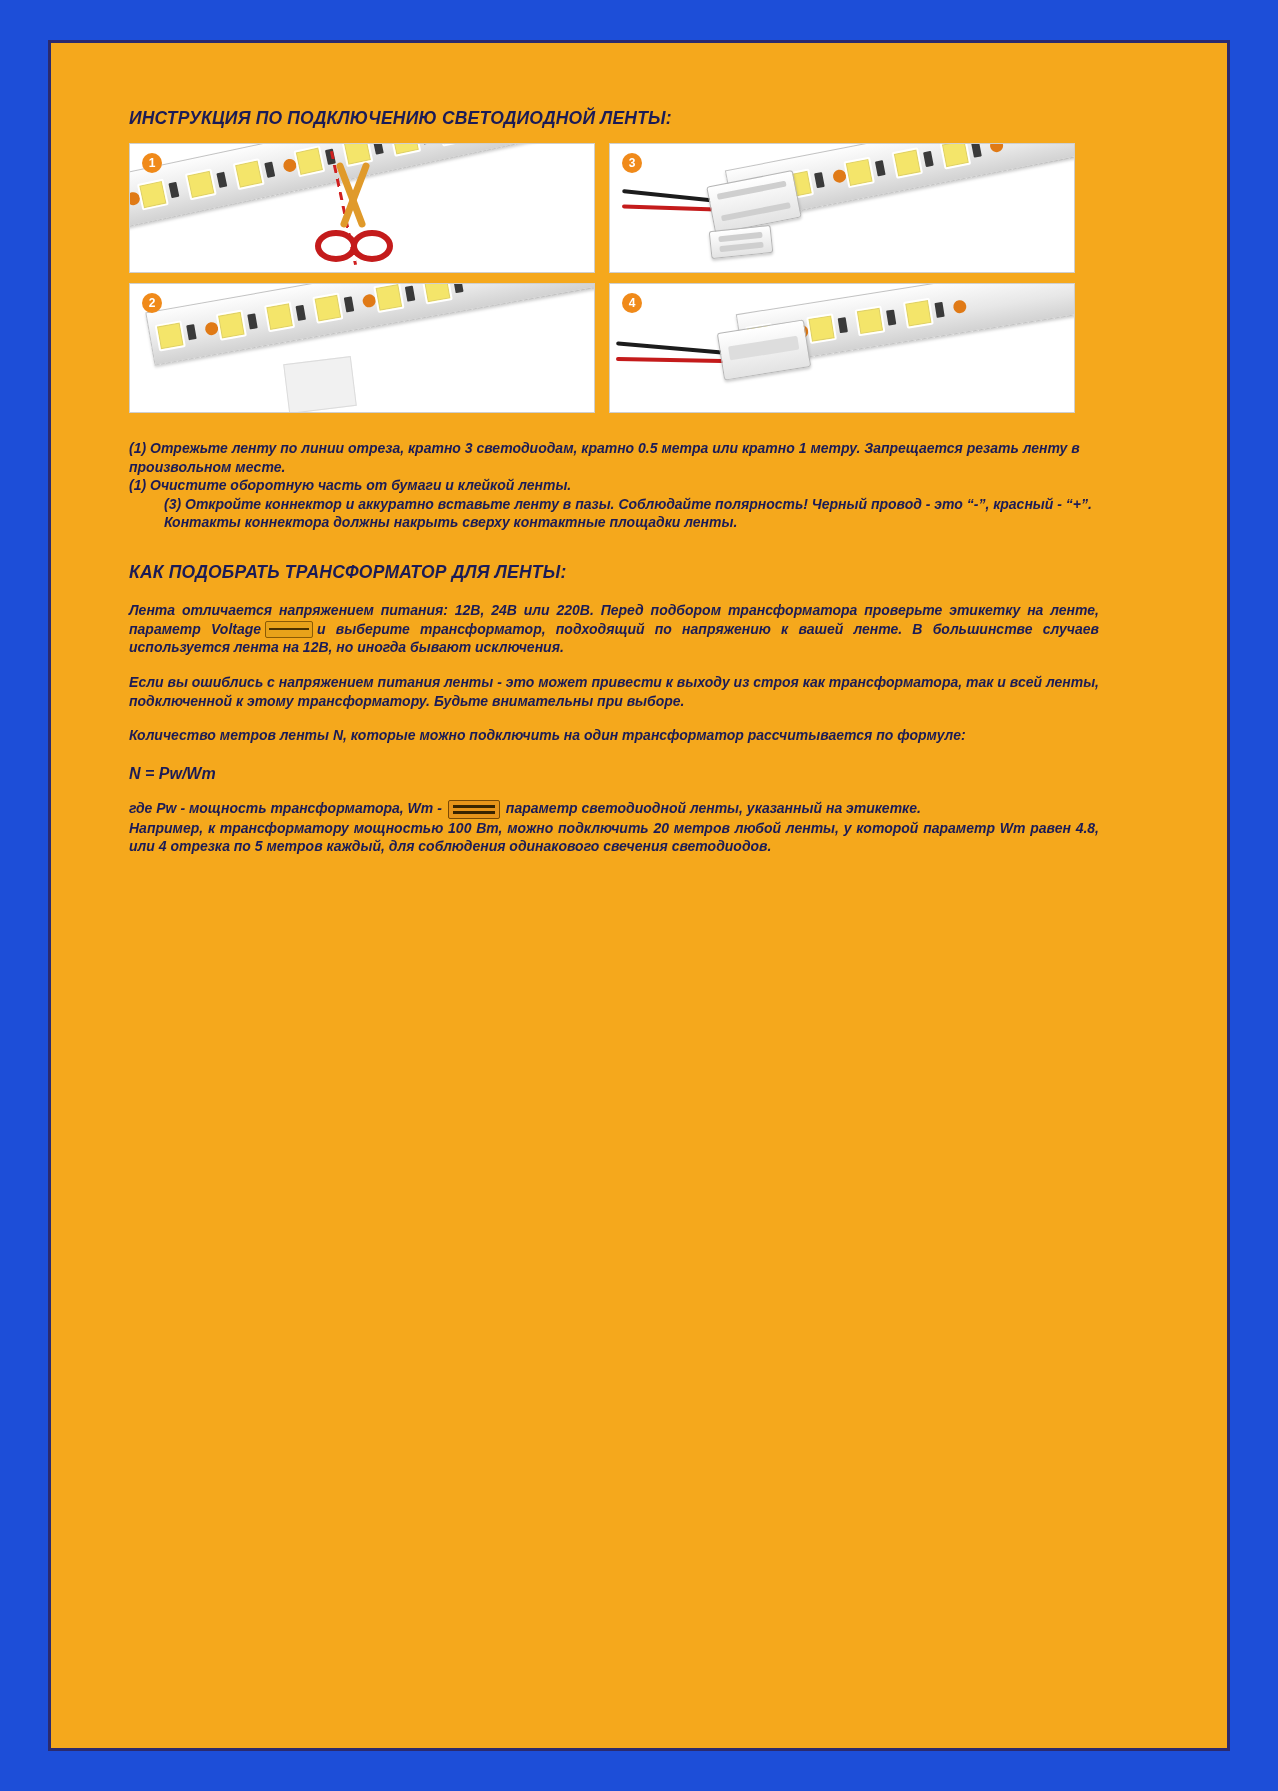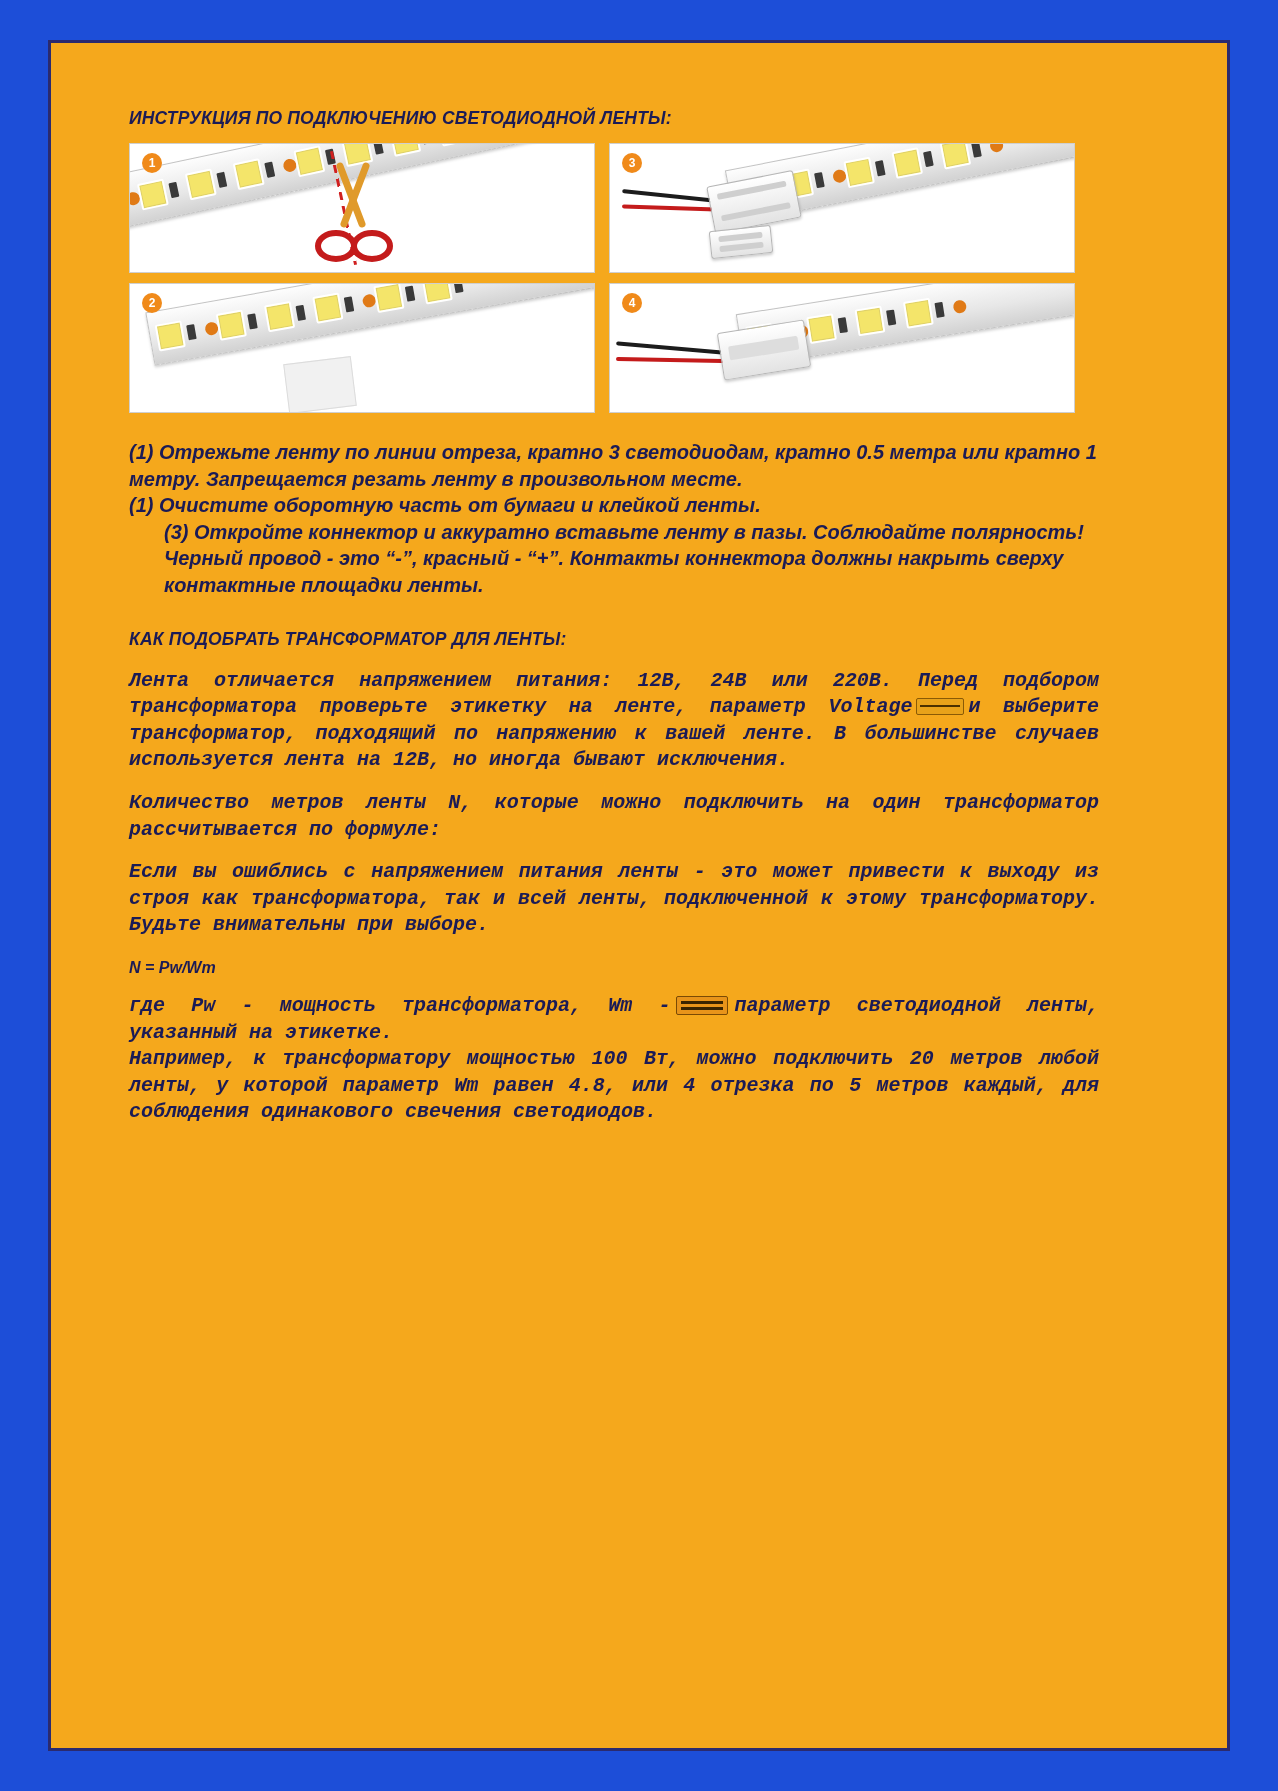--- a/index.html
+++ b/index.html
@@ -160,29 +160,29 @@
     position: absolute;
     width: 66px;
     height: 48px;
     background: #f1f1f1;
     border: 1px solid #dcdcdc;
     transform: rotate(-7deg);
     z-index: 3;
   }
 
   p.body {
-    font-size: 20px;
+    font-size: 14px;
     font-weight: bold;
     font-style: italic;
     color: #1b1b56;
     line-height: 1.33;
     margin: 0 0 16px 0;
   }
   p.body.tight { margin-bottom: 0; }
-  p.justify { text-align: justify; font-family: Liberation Mono, monospace; }
+  p.justify { text-align: justify; }
   .formula {
     font-size: 16px;
     font-weight: bold;
     font-style: italic;
     color: #1b1b56;
     text-align: left;
     margin: 20px 0 16px 0;
   }
   .steps { margin-bottom: 6px; }
 
@@ -391,23 +391,23 @@
         <p class="body" style="margin-top:-16px;">(1) Очистите оборотную часть от бумаги и клейкой ленты.</p>
         <p class="body" style="margin-top:-16px;margin-left:35px;">(3) Откройте коннектор и аккуратно вставьте ленту в пазы. Соблюдайте полярность! Черный провод - это “-”, красный - “+”. Контакты коннектора должны накрыть сверху контактные площадки ленты.</p>
       </div>
 
       <h1 class="section-title second">КАК ПОДОБРАТЬ ТРАНСФОРМАТОР ДЛЯ ЛЕНТЫ:</h1>
 
       <p class="body justify">
         <span>Лента отличается напряжением питания: 12В, 24В или 220В. Перед подбором трансформатора проверьте этикетку на ленте, параметр Voltage</span><span class="inline-label"></span><span>и выберите трансформатор, подходящий по напряжению к вашей ленте. В большинстве случаев используется лента на 12В, но иногда бывают исключения.</span>
       </p>
 
+      <p class="body justify">Если вы ошиблись с напряжением питания ленты - это может привести к выходу из строя как трансформатора, так и всей ленты, подключенной к этому трансформатору. Будьте внимательны при выборе.</p>
+
       <p class="body justify">Количество метров ленты N, которые можно подключить на один трансформатор рассчитывается по формуле:</p>
-
-      <p class="body justify">Если вы ошиблись с напряжением питания ленты - это может привести к выходу из строя как трансформатора, так и всей ленты, подключенной к этому трансформатору. Будьте внимательны при выборе.</p>
 
       <div class="formula">N = Pw/Wm</div>
 
       <p class="body justify tight">
         <span>где Pw - мощность трансформатора, Wm -</span><span class="wm-label"></span><span>параметр светодиодной ленты, указанный на этикетке.</span>
       </p>
 
       <p class="body justify">Например, к трансформатору мощностью 100 Вт, можно подключить 20 метров любой ленты, у которой параметр Wm равен 4.8, или 4 отрезка по 5 метров каждый, для соблюдения одинакового свечения светодиодов.</p>
 
 

